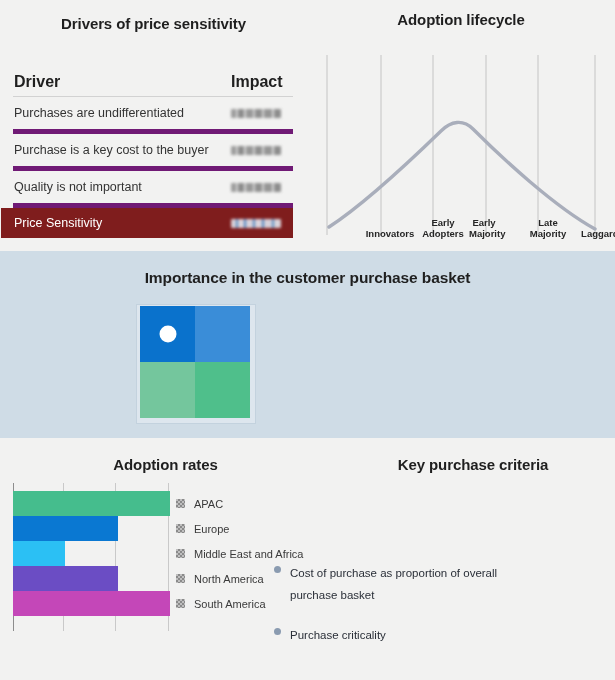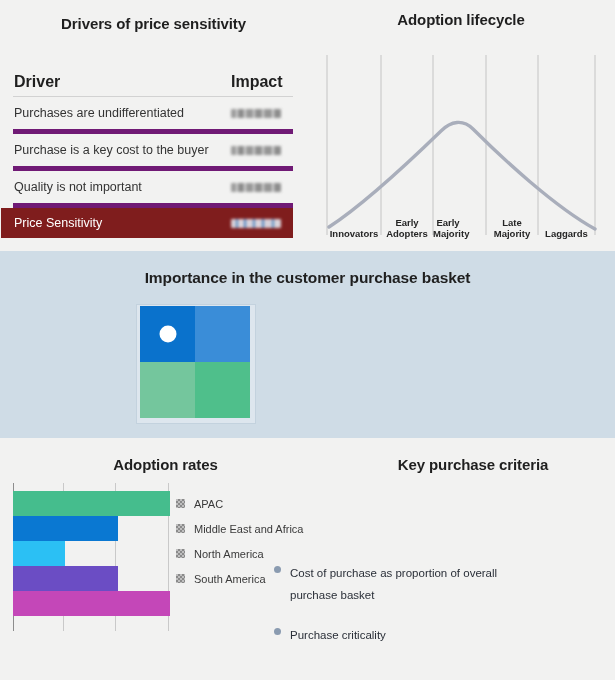--- a/index.html
+++ b/index.html
@@ -111,20 +111,21 @@
   .lc-svg { display:block; }
 
   .lc-labels { position:absolute; left:16px; top:215px; width:280px; height:24px; }
   .lc-label {
     position:absolute;
     text-align:center;
     font-size:9.5px;
     font-weight:bold;
     color:#262626;
     line-height:11px;
+    margin-left:36px;
   }
 
   
   #panel-basket { position:absolute; left:0; top:251px; width:554px; height:187px; }
   #panel-basket .panel-title { position:absolute; left:0; top:18px; width:615px; font-size:15.5px; }
   .matrix-outer {
     position:absolute; left:136px; top:53px;
     width:120px; height:120px;
     background:#dde6ee;
     border:1px solid #c3d2de;
@@ -326,20 +327,24 @@
       </div>
     </div>
 
     <div class="legend-col">
       <div class="lg-item">
         <span class="lg-swatch"></span>
         <span class="lg-label">APAC</span>
       </div>
       <div class="lg-item">
         <span class="lg-swatch"></span>
+        <span class="lg-label">Europe</span>
+      </div>
+      <div class="lg-item">
+        <span class="lg-swatch"></span>
         <span class="lg-label">Middle East and Africa</span>
       </div>
       <div class="lg-item">
         <span class="lg-swatch"></span>
         <span class="lg-label">North America</span>
       </div>
       <div class="lg-item">
         <span class="lg-swatch"></span>
         <span class="lg-label">South America</span>
       </div>

